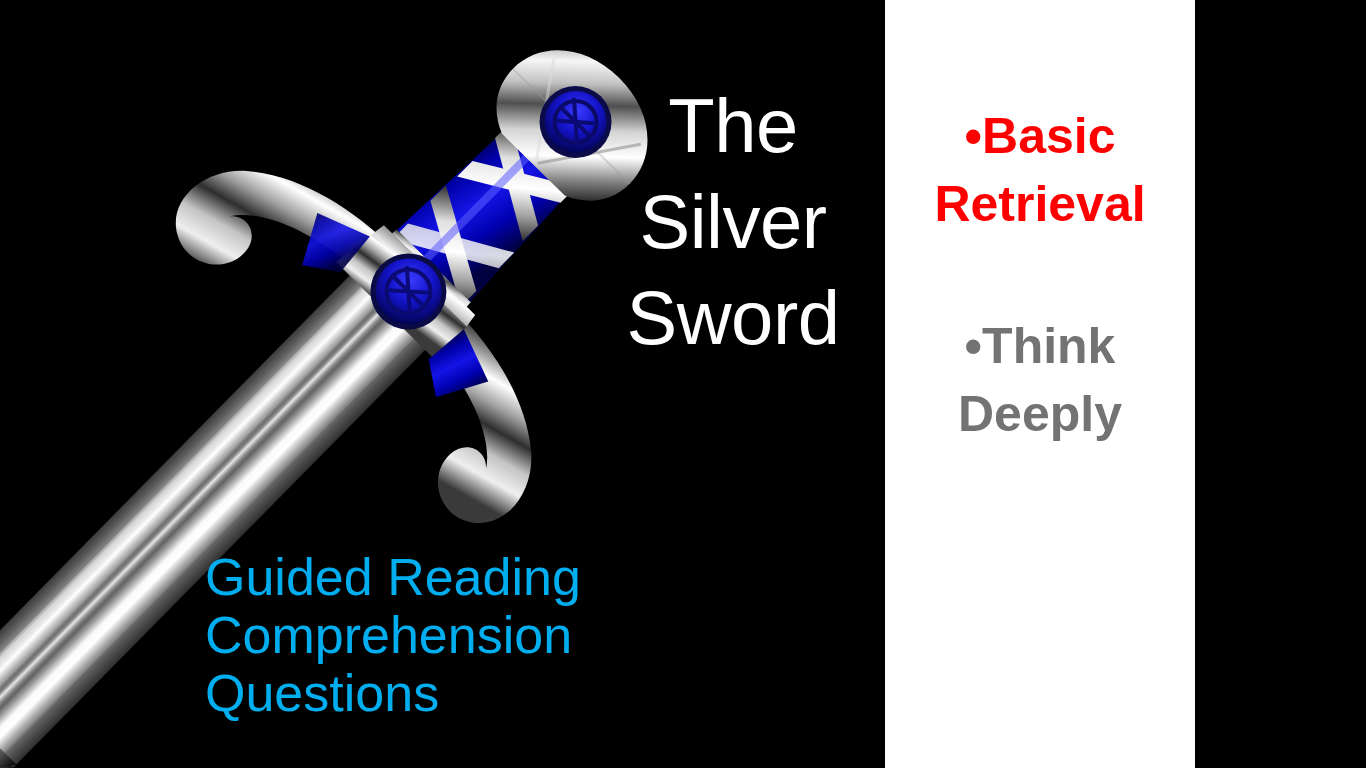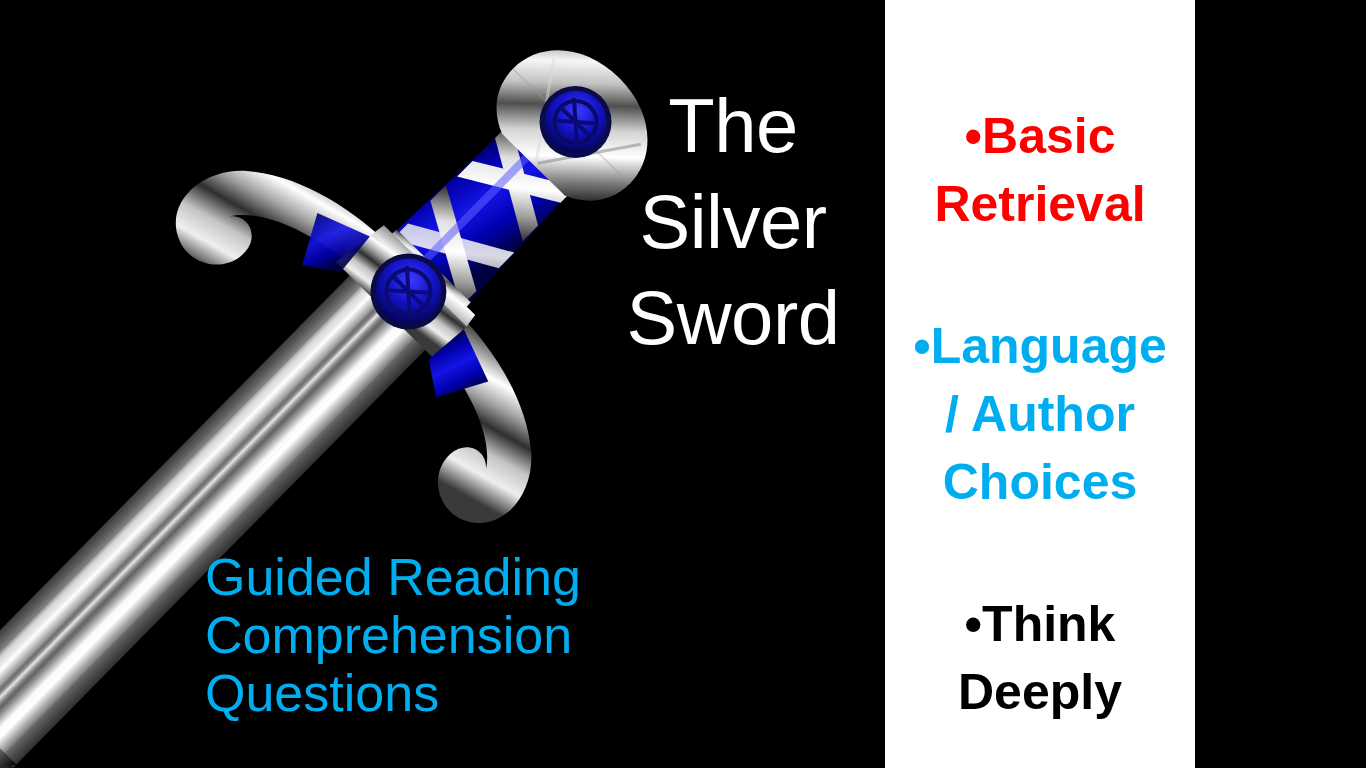--- a/index.html
+++ b/index.html
@@ -320,27 +320,22 @@
   </div>
 
   <div id="right-panel">
     <ul id="bullet-list">
 
       <li class="bullet-item" style="color: rgb(255, 0, 0);">
         <span class="bullet-dot">•</span><span class="bullet-text">Basic
 Retrieval</span>
       </li>
 
-      <li class="bullet-item" style="color: rgb(0, 174, 239);">
-        <span class="bullet-dot">•</span><span class="bullet-text">Language
-/ Author
-Choices</span>
-      </li>
-
-      <li class="bullet-item" style="color: #000000;">
+
+      <li class="bullet-item" style="color: #737373;">
         <span class="bullet-dot">•</span><span class="bullet-text">Think
 Deeply</span>
       </li>
 
     </ul>
   </div>
 
   <div id="right-band"></div>
 
 </div>

